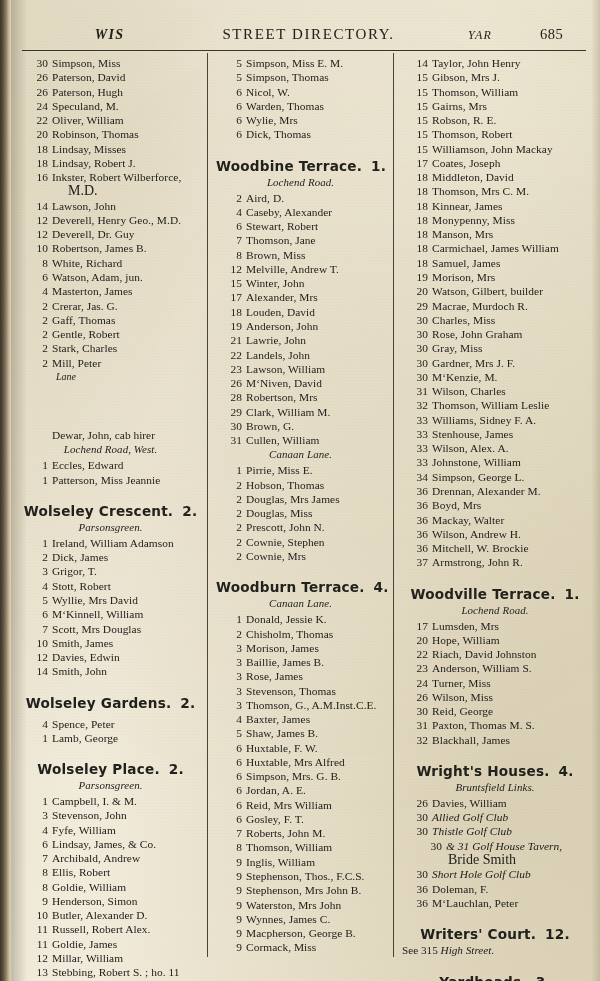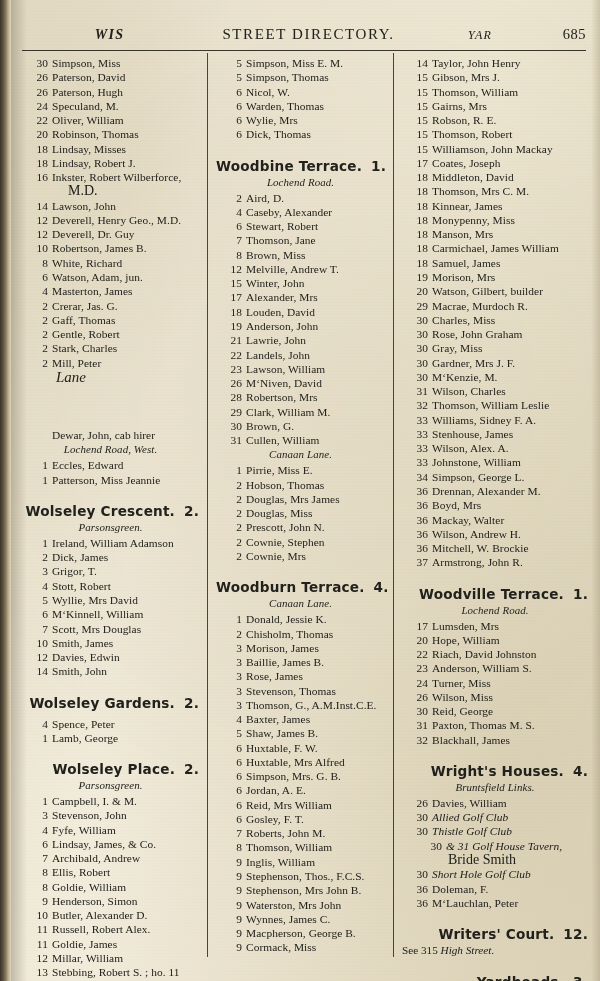--- a/index.html
+++ b/index.html
@@ -73,21 +73,21 @@
   }
   .rh-right {
     width: 120px;
     text-align: center;
     font-style: italic;
     font-size: 12px;
     letter-spacing: 1.2px;
   }
   .rh-pageno {
     width: 46px;
-    text-align: right;
+    text-align: left;
     font-size: 14.5px;
     letter-spacing: 0.5px;
     padding-right: 4px;
   }
   .rule-top {
     position: absolute;
     left: 22px;
     right: 14px;
     top: 50px;
     border-top: 1.4px solid #39342a;
@@ -142,34 +142,34 @@
   }
   .cont {
     padding-left: 46px;
     font-size: 14px;
     line-height: 14.27px;
   }
   .ital { font-style: italic; }
   .lane-note {
     padding-left: 34px;
     font-style: italic;
-    font-size: 15px;
+    font-size: 10px;
     line-height: 14.27px;
   }
   .plain-line {
     padding-left: 30px;
     font-size: 11.4px;
     line-height: 14.27px;
     margin-top: 44px;
   }
 
   
   .street {
     margin-top: 15px;
-    text-align: right;
+    text-align: center;
     font-family: "DejaVu Sans", "Liberation Sans", sans-serif;
     font-weight: 700;
     font-size: 13.6px;
     line-height: 18px;
     letter-spacing: 0.2px;
     white-space: nowrap;
   }
   .street .snum {
     margin-left: 9px;
   }

